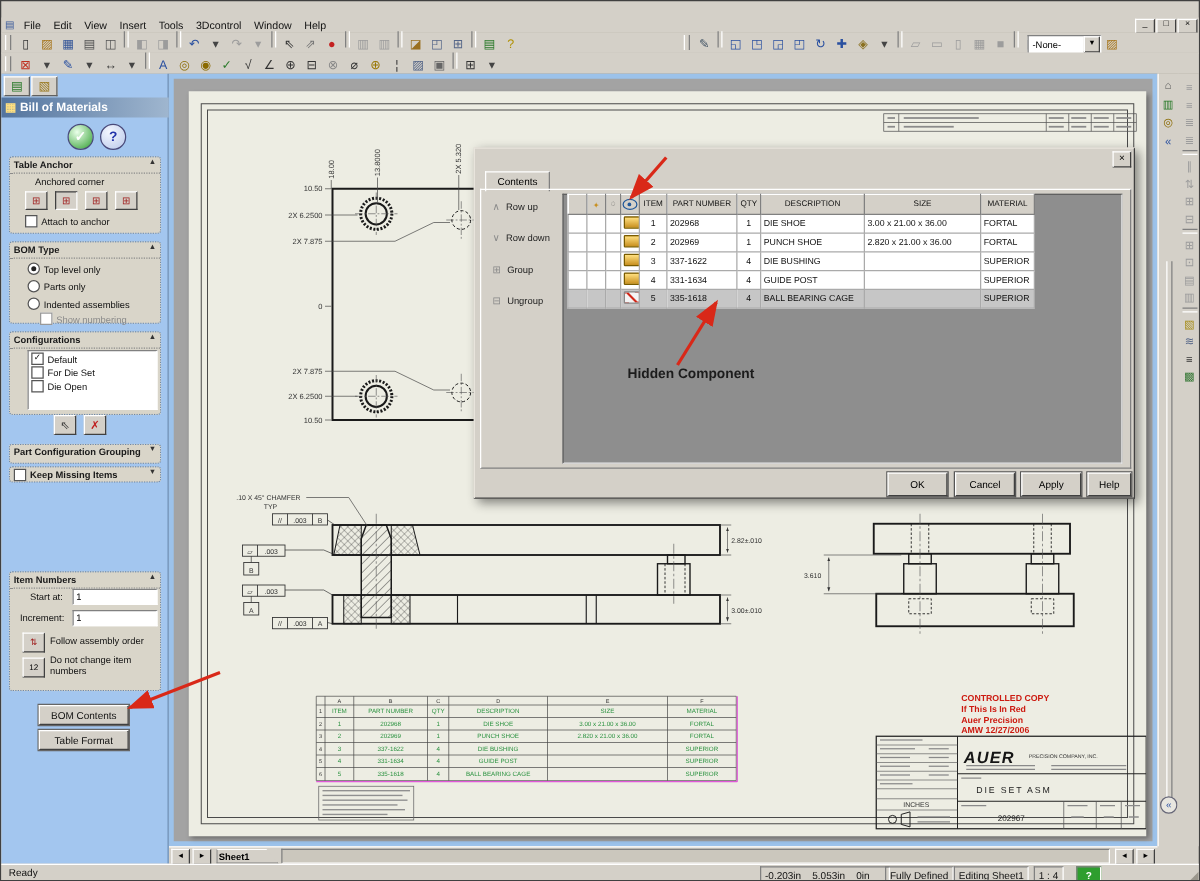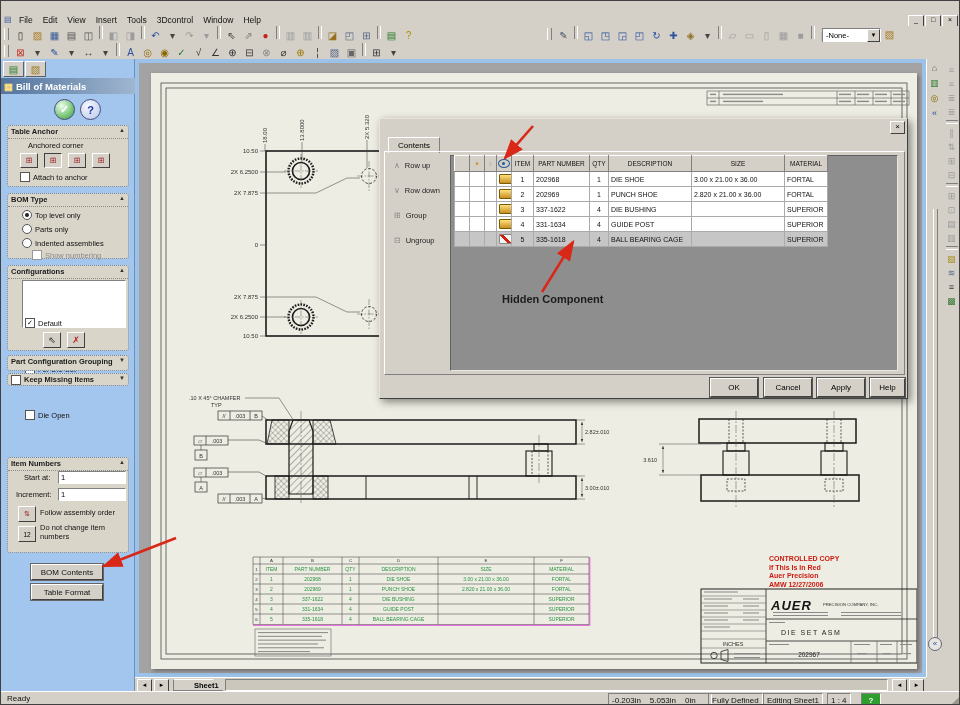--- a/index.html
+++ b/index.html
@@ -40,21 +40,21 @@
   .ghead{height:11px;border-bottom:1px dotted #8a8a8a;font-size:7.5px;font-weight:bold;color:#1a1a1a;padding:1px 3px 0;position:relative;}
   .ghead .car{position:absolute;right:3px;top:1px;font-size:6px;color:#333;}
   .prow{position:absolute;display:flex;align-items:center;gap:3px;font-size:7.5px;color:#111;white-space:nowrap;}
   .rad{width:8px;height:8px;border-radius:50%;border:1px solid #555;background:#fff;position:relative;flex:none;}
   .rad.sel:after{content:"";position:absolute;left:2px;top:2px;width:4px;height:4px;border-radius:50%;background:#222;}
   .cbx{width:8px;height:8px;border:1px solid #555;background:#fff;font-size:7px;line-height:8px;text-align:center;color:#111;flex:none;}
   .cbx.dis{border-color:#999;}
   .lbl-dis{color:#8a8a8a;}
   .anchor-btn{width:16px;height:13px;background:#D4D0C8;border:1px solid;border-color:#fff #404040 #404040 #fff;font-size:8px;display:inline-flex;align-items:center;justify-content:center;color:#a02020;}
   #cfg-list{position:absolute;left:14px;top:14px;width:104px;height:48px;background:#fff;border:1px solid;border-color:#808080 #fff #fff #808080;font-size:7.5px;padding:1px 2px;box-sizing:border-box;}
-  #cfg-list .prow{position:static;margin-bottom:1px;margin-top:36px;}
+  #cfg-list .prow{position:static;margin-bottom:1px;}
   .ibtn{width:16px;height:14px;background:#D4D0C8;border:1px solid;border-color:#fff #404040 #404040 #fff;display:inline-flex;align-items:center;justify-content:center;font-size:9px;}
   .fld{position:absolute;height:11px;background:#fff;border:1px solid;border-color:#808080 #fff #fff #808080;font-size:7.5px;padding:0 2px;display:flex;align-items:center;}
   .btn95{position:absolute;background:#D4D0C8;border:1px solid;border-color:#fff #404040 #404040 #fff;box-shadow:0 0 0 1px #666;font-size:8px;display:flex;align-items:center;justify-content:center;color:#111;}
   
   #taskstrip{position:absolute;left:925px;top:58px;width:16px;height:618px;background:#D4D0C8;border-left:1px solid #fff;z-index:2;}
   #taskstrip .tbi{margin:2px 0 2px 1px;width:13px;height:13px;}
   #task-split{position:absolute;left:6px;top:150px;width:3px;height:440px;border-left:1px solid #fff;border-right:1px solid #808080;}
   #task-collapse-bottom{position:absolute;left:1px;top:578px;width:12px;height:12px;border-radius:50%;border:1px solid #667;color:#2a50a0;font-size:8px;text-align:center;line-height:11px;background:#e8e6e0;}
   #rightcol{position:absolute;left:941px;top:58px;width:19px;height:618px;background:#D4D0C8;z-index:2;padding-top:3px;box-sizing:border-box;}
   
@@ -72,21 +72,21 @@
   #dlg tr.sel td{background:#C6C6C6;}
   .ctr{text-align:center;}
   .part-chip{display:inline-block;width:11px;height:8px;background:linear-gradient(#ffe080,#c89020);border:1px solid #7a5c00;border-radius:1px;}
   .part-chip.hid{background:linear-gradient(45deg,#f4f4f4 42%,#d02010 42%,#d02010 58%,#f4f4f4 58%);border-color:#888;}
   .eye-ico{display:inline-block;width:10px;height:7px;border:1px solid #235a9a;border-radius:50%;position:relative;vertical-align:middle;}
   .eye-ico:after{content:"";position:absolute;left:3px;top:1.5px;width:3px;height:3px;border-radius:50%;background:#235a9a;}
   .dbtn{position:absolute;top:259px;height:17px;background:#D4D0C8;border:1px solid;border-color:#fff #404040 #404040 #fff;box-shadow:0 0 0 1px #555;font-size:8px;display:flex;align-items:center;justify-content:center;}
   
   #tabbar{position:absolute;left:134px;top:676px;width:791px;height:14px;background:#D4D0C8;border-top:1px solid #fff;z-index:2;display:flex;align-items:center;}
   .navb{width:13px;height:11px;background:#D4D0C8;border:1px solid;border-color:#fff #404040 #404040 #fff;font-size:7px;text-align:center;line-height:10px;margin-left:2px;}
-  #sheet-tab{margin-left:4px;width:50px;height:12px;background:#D4D0C8;border:1px solid #808080;border-top-color:#fff;clip-path:polygon(0 0,80% 0,100% 100%,0 100%);font-size:7.5px;font-weight:bold;display:flex;align-items:center;padding-left:20px;box-sizing:border-box;}
+  #sheet-tab{margin-left:4px;width:50px;height:12px;background:#D4D0C8;border:1px solid #808080;border-top-color:#fff;clip-path:polygon(0 0,80% 0,100% 100%,0 100%);font-size:7.5px;font-weight:bold;display:flex;align-items:center;padding-left:1px;box-sizing:border-box;}
   #tab-track{flex:1;height:10px;margin:0 2px;background:#cbc7bd;border:1px solid;border-color:#808080 #fff #fff #808080;}
   #statusbar{position:absolute;left:0;top:690px;width:960px;height:15px;background:#D4D0C8;border-top:1px solid #fff;font-size:8px;color:#111;z-index:4;}
   .scell{position:absolute;top:1px;height:12px;border:1px solid;border-color:#808080 #fff #fff #808080;display:flex;align-items:center;padding:0 3px;white-space:pre;}
   #status-help{background:#2E9E2E;color:#fff;font-weight:bold;justify-content:center;}
   #grip{position:absolute;right:2px;top:3px;color:#9a968c;font-size:9px;}
   
   #overlay{position:absolute;left:0;top:0;width:960px;height:705px;z-index:20;pointer-events:none;}
   #hidden-label{position:absolute;left:501px;top:292px;font-size:11px;font-weight:bold;color:#1c1c1c;z-index:21;}
   svg text{font-family:"Liberation Sans",sans-serif;}
 </style>
@@ -512,21 +512,21 @@
       <div class="prow" style="left:14px;top:44px">
           <span class="rad"></span>
           <span>Indented assemblies</span>
         </div>
       <div class="prow lbl-dis" style="left:24px;top:56px">
           <span class="cbx dis"></span>
           <span>Show numbering</span>
         </div>
     </div>
 
-    <div class="grp" style="top:206px;height:86px">
+    <div class="grp" style="top:206px;height:67px">
       <div class="ghead"><span>Configurations</span><span class="car">▲</span></div>
       <div id="cfg-list">
         <div class="prow">
             <span class="cbx">✓</span>
             <span>Default</span>
           </div>
         <div class="prow">
             <span class="cbx"></span>
             <span>For Die Set</span>
           </div>

